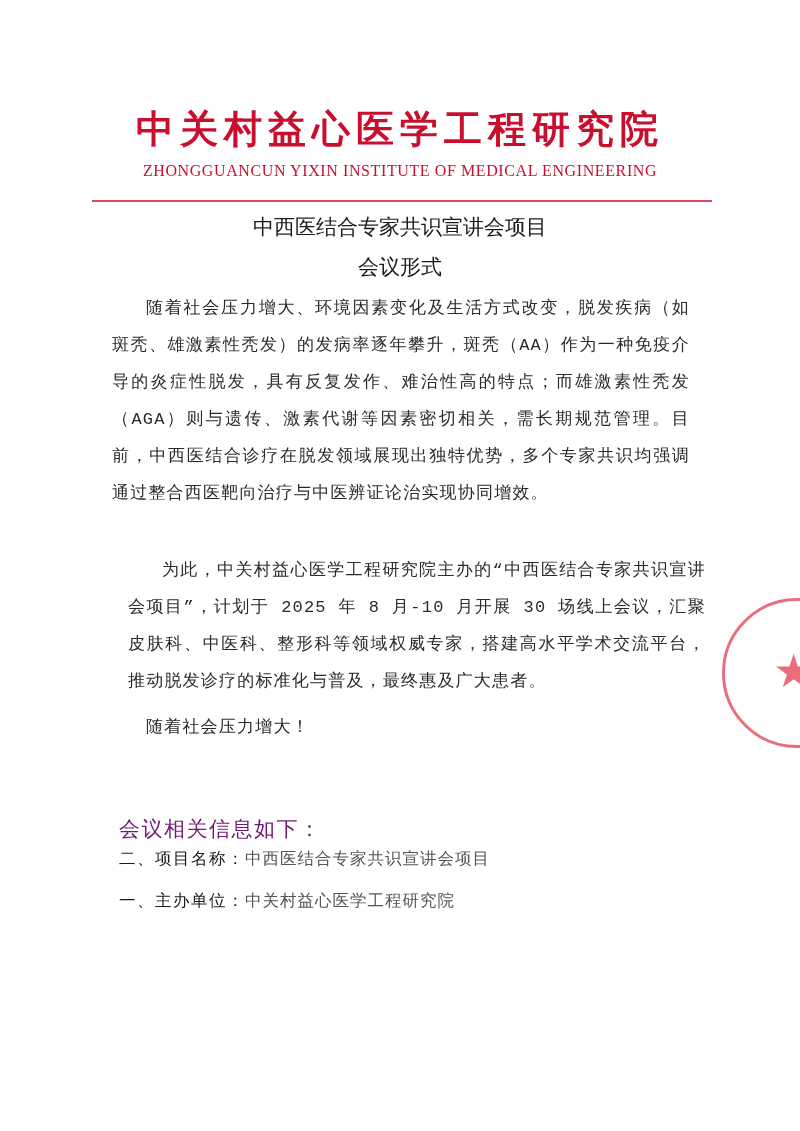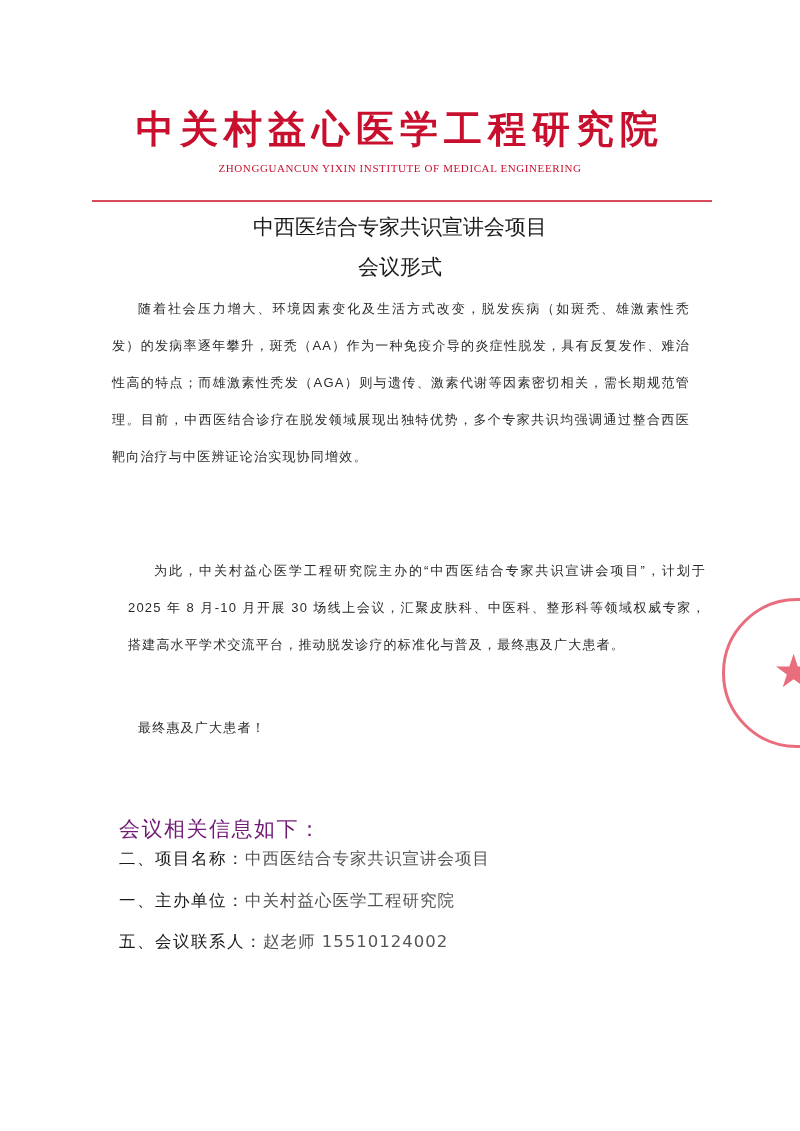--- a/index.html
+++ b/index.html
@@ -10,39 +10,39 @@
     }
     .org-title {
       position: absolute; left: 0; width: 800px; top: 104px;
       text-align: center; color: #c8102e;
       font-size: 38px; letter-spacing: 6px; font-weight: bold;
       font-family: "DejaVu Sans", sans-serif;
     }
     .org-subtitle {
       position: absolute; left: 0; width: 800px; top: 162px;
       text-align: center; color: #c8102e;
-      font-size: 11px; letter-spacing: 0.6px;
+      font-size: 16px; letter-spacing: 0.6px;
       font-family: "Liberation Serif", serif;
     }
     .red-line {
       position: absolute; left: 92px; top: 200px; width: 620px; height: 2px;
       background: #d94a5c;
     }
     .doc-title {
       position: absolute; left: 0; width: 800px; text-align: center;
       font-size: 21px; color: #1a1a1a;
       font-family: "DejaVu Sans", sans-serif;
     }
     .t1 { top: 213px; }
     .t2 { top: 253px; }
     .para {
       position: absolute; left: 112px; width: 578px;
-      font-size: 13px; line-height: 37px; color: #2a2a2a;
+      font-size: 17px; line-height: 37px; color: #2a2a2a;
       text-align: justify; text-indent: 2em;
-      font-family: Liberation Sans, sans-serif; letter-spacing: 1.2px;
+      font-family: Liberation Mono, monospace; letter-spacing: 1.2px;
     }
     .p1 { top: 290px; }
     .p2 { top: 536px; }
     .p3 { top: 709px; }
     .info-heading {
       position: absolute; left: 119px; top: 815px;
       font-size: 21px; color: #701a75; letter-spacing: 1.5px;
       font-family: "DejaVu Sans", sans-serif;
     }
     .info-list { position: absolute; left: 119px; top: 838px; margin: 0; padding: 0; list-style: none; }
@@ -71,29 +71,26 @@
   <div class="org-title">中关村益心医学工程研究院</div>
   <div class="org-subtitle">ZHONGGUANCUN YIXIN INSTITUTE OF MEDICAL ENGINEERING</div>
   <div class="red-line"></div>
 </div>
 
 <div class="doc-title t1">中西医结合专家共识宣讲会项目</div>
 <div class="doc-title t2">会议形式</div>
 
 <p class="para p1" style="margin:0">随着社会压力增大、环境因素变化及生活方式改变，脱发疾病（如斑秃、雄激素性秃发）的发病率逐年攀升，斑秃（AA）作为一种免疫介导的炎症性脱发，具有反复发作、难治性高的特点；而雄激素性秃发（AGA）则与遗传、激素代谢等因素密切相关，需长期规范管理。目前，中西医结合诊疗在脱发领域展现出独特优势，多个专家共识均强调通过整合西医靶向治疗与中医辨证论治实现协同增效。</p>
 <p class="para p2" style="margin:16px">为此，中关村益心医学工程研究院主办的“中西医结合专家共识宣讲会项目”，计划于 2025 年 8 月-10 月开展 30 场线上会议，汇聚皮肤科、中医科、整形科等领域权威专家，搭建高水平学术交流平台，推动脱发诊疗的标准化与普及，最终惠及广大患者。</p>
-<p class="para p3" style="margin:0">最终惠及广大患者！</p>
+<p class="para p3" style="margin:0">随着社会压力增大！</p>
 
 <div class="info-heading">会议相关信息如下：</div>
 <ul class="info-list">
   <li class="info-item">
     <span class="info-label">二、项目名称：</span><span class="info-value">中西医结合专家共识宣讲会项目</span>
   </li>
   <li class="info-item">
     <span class="info-label">一、主办单位：</span><span class="info-value">中关村益心医学工程研究院</span>
   </li>
-  <li class="info-item">
-    <span class="info-label">五、会议联系人：</span><span class="info-value">赵老师 15510124002</span>
-  </li>
 </ul>
 
 <div class="seal"></div>
 <div class="seal-star">★</div>
 
 </body></html>

